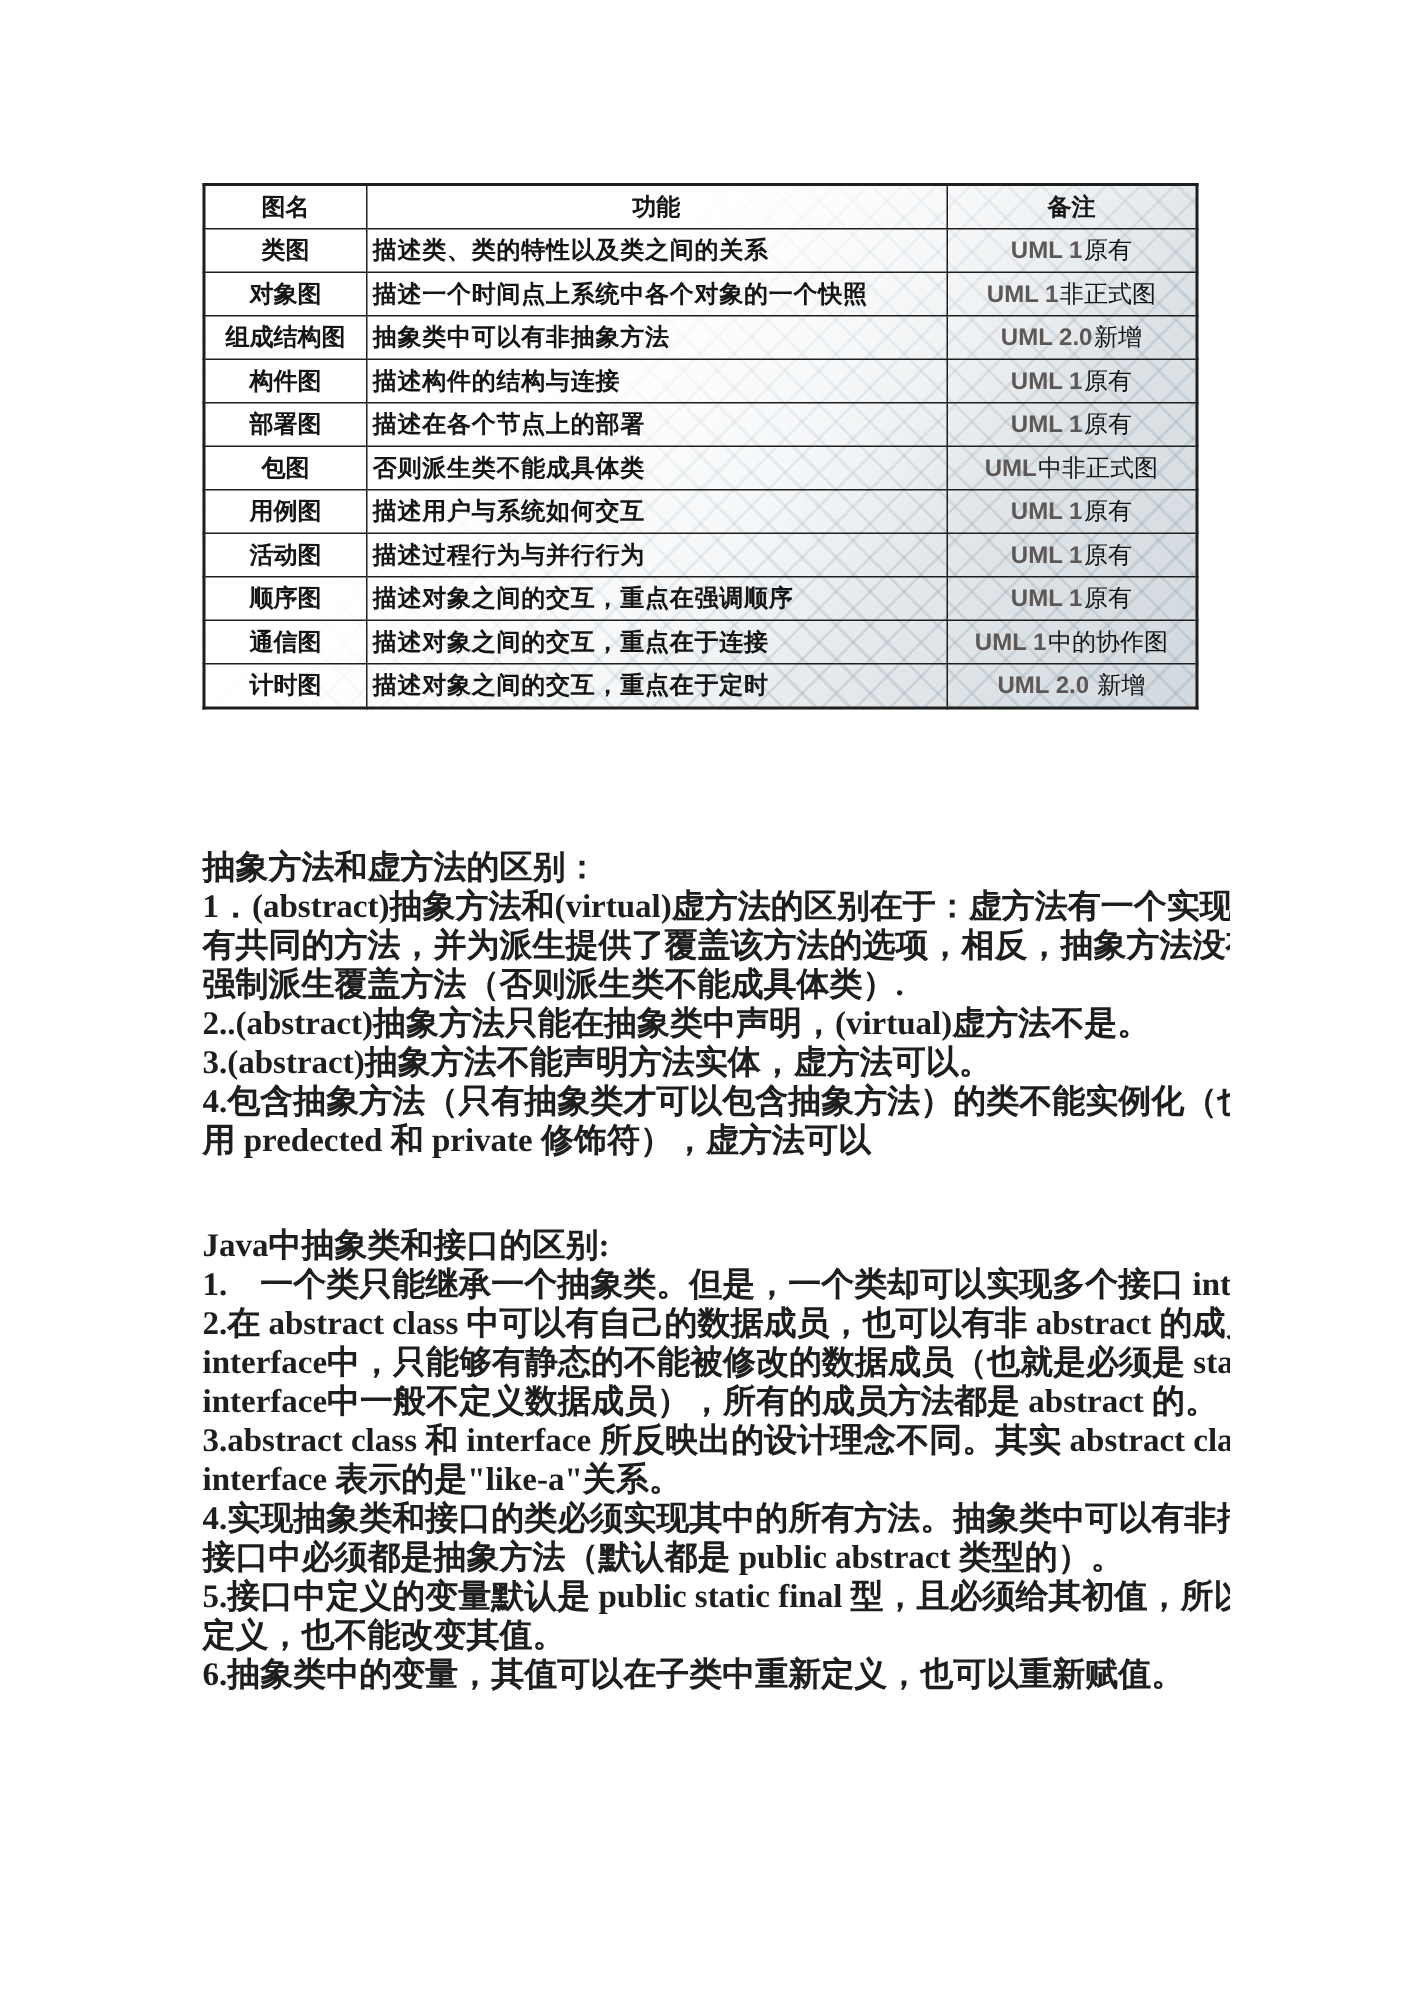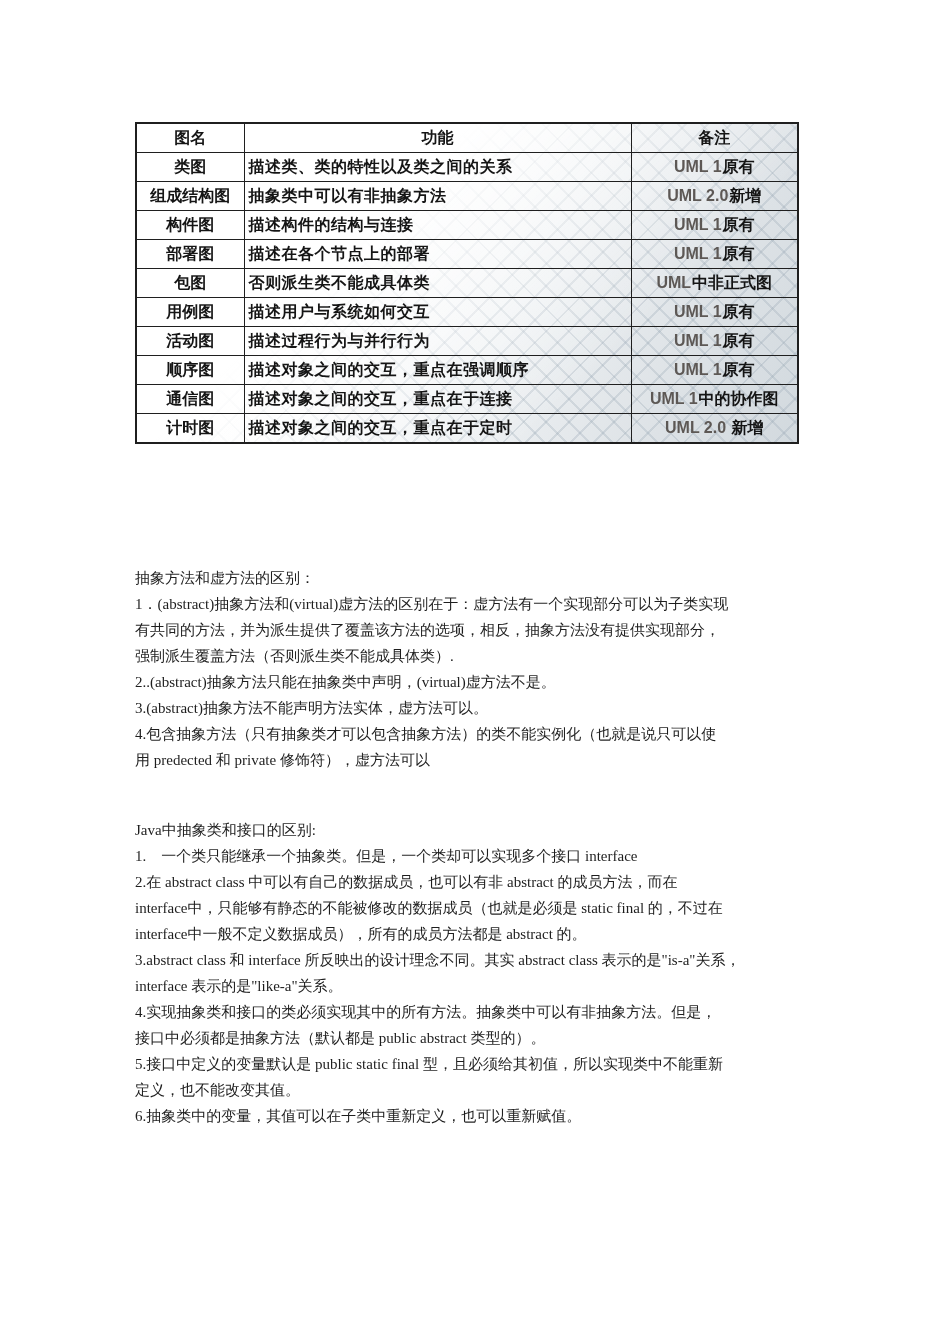--- a/index.html
+++ b/index.html
@@ -38,30 +38,31 @@
     font-size: 16px;
     font-weight: 700;
     color: #151515;
     text-align: center;
     background: transparent;
     white-space: nowrap;
     overflow: hidden;
   }
   .uml-table td.c-func { text-align: left; letter-spacing: 0.5px; }
   .uml-table td.c-note .uml { color: #5d5855; font-weight: 600; padding-right: 1px; }
-  .uml-table td.c-note .cn  { color: #141414; font-weight: 700; margin-top: 40px; }
+  .uml-table td.c-note .cn  { color: #141414; font-weight: 400; margin-top: 40px; }
 
   
   .textblock {
     position: absolute;
     left: 135px;
     width: 695px;
-    font-size: 15px;
+    font-size: 22px;
     line-height: 26px;
     color: #1e1e1e;
+    font-weight: bold;
   }
   .textblock .title    { white-space: pre; }
   .textblock .bodytext { white-space: pre; }
   .s1 { top: 565px; }
   .s2 { top: 817px; }
 </style>
 </head>
 <body>
 
 <div class="page">
@@ -77,20 +78,25 @@
         <th>图名</th>
         <th>功能</th>
         <th>备注</th>
       </tr>
     </thead>
     <tbody>
         <tr>
           <td class="c-name">类图</td>
           <td class="c-func">描述类、类的特性以及类之间的关系</td>
           <td class="c-note"><span class="uml">UML 1</span><span class="cn">原有</span></td>
+        </tr>
+        <tr>
+          <td class="c-name">对象图</td>
+          <td class="c-func">描述一个时间点上系统中各个对象的一个快照</td>
+          <td class="c-note"><span class="uml">UML 1</span><span class="cn">非正式图</span></td>
         </tr>
         <tr>
           <td class="c-name">组成结构图</td>
           <td class="c-func">抽象类中可以有非抽象方法</td>
           <td class="c-note"><span class="uml">UML 2.0</span><span class="cn">新增</span></td>
         </tr>
         <tr>
           <td class="c-name">构件图</td>
           <td class="c-func">描述构件的结构与连接</td>
           <td class="c-note"><span class="uml">UML 1</span><span class="cn">原有</span></td>

